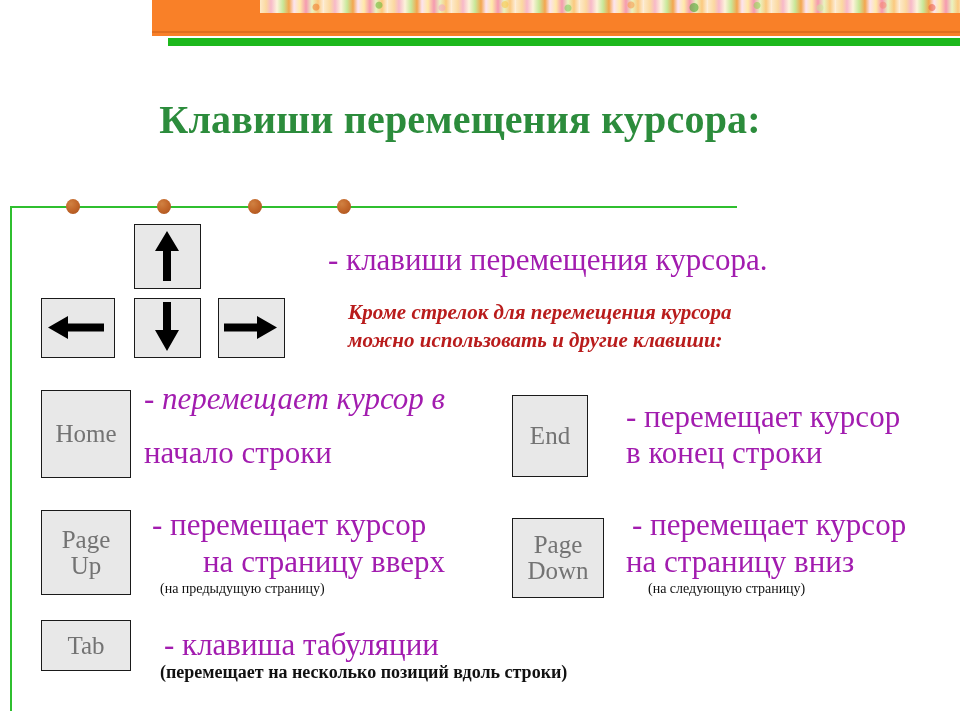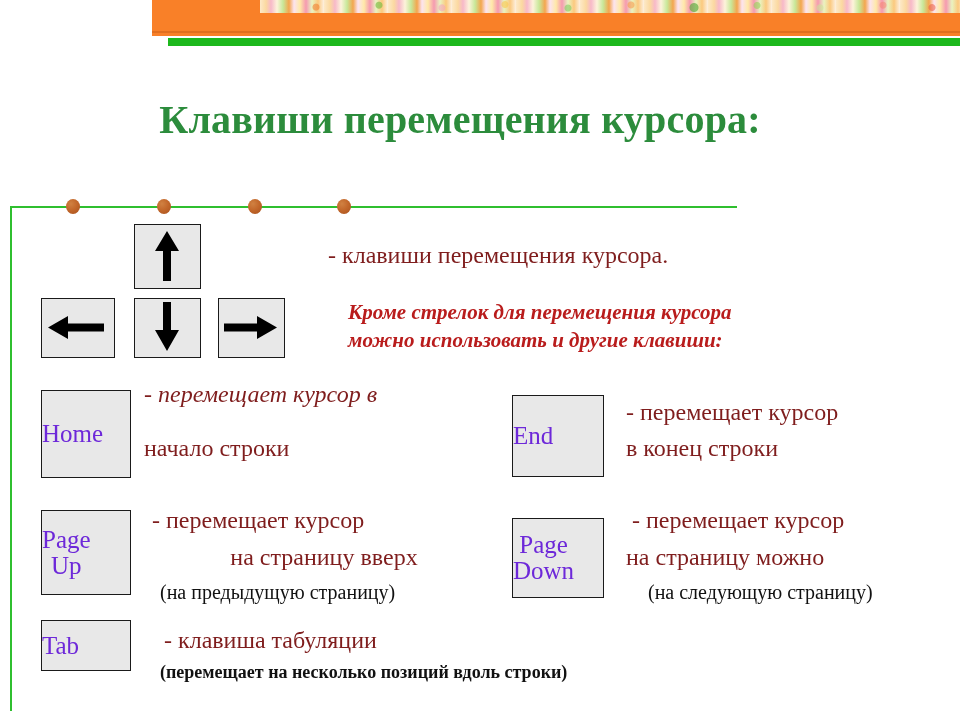--- a/index.html
+++ b/index.html
@@ -114,55 +114,55 @@
   }
 
   
   .keybox {
     position: absolute;
     background: #E8E8E8;
     border: 1.5px solid #1a1a1a;
     box-sizing: border-box;
     display: flex;
     align-items: center;
-    justify-content: flex-start;
+    justify-content: center;
     text-align: center;
-    color: #6d28d9;
+    color: #737373;
   }
   .keybox .klabel {
     font-size: 25px;
     line-height: 1.04;
     font-family: "Liberation Serif", "DejaVu Serif", serif;
   }
   .keybox .klabel.two-line { font-size: 25px; }
 
   
   .arrowbox { position: absolute; background: #E8E8E8; border: 1.5px solid #1a1a1a; box-sizing: border-box; }
   .arrowbox svg { display: block; }
 
   
   .note-black {
     position: absolute;
-    font-size: 24px;
-    color: #7f1d1d;
+    font-size: 31px;
+    color: #a21caf;
     line-height: 1.22;
     font-family: "Liberation Serif", "DejaVu Serif", serif;
   }
   .note-orange {
     position: absolute;
     font-size: 21px;
     font-weight: bold;
     font-style: italic;
     color: #b91c1c;
     line-height: 1.32;
     font-family: "Liberation Serif", "DejaVu Serif", serif;
   }
   .sub-note {
     position: absolute;
-    font-size: 20px;
+    font-size: 14px;
     color: #111;
     font-family: "Liberation Serif", "DejaVu Serif", serif;
   }
   .sub-note.bold { font-weight: bold; font-size: 18px; }
 </style>
 </head>
 <body>
 
 <div class="banner"></div>
 <div class="banner-photo"></div>
@@ -214,21 +214,21 @@
 
 <div class="note-orange" style="left:348px; top:299px; width:530px;">Кроме стрелок для перемещения курсора</div>
 <div class="note-orange" style="left:348px; top:327px; width:530px;">можно использовать и другие клавиши:</div>
 
 <div class="keybox" style="left:41px; top:390px; width:90px; height:88px;">
   <span class="klabel">Home</span>
 </div>
 <div class="note-black" style="left:144px; top:380px; width:360px;font-style:italic;">- перемещает курсор в</div>
 <div class="note-black" style="left:144px; top:434px; width:360px;">начало строки</div>
 
-<div class="keybox" style="left:512px; top:395px; width:92px; height:82px;">
+<div class="keybox" style="left:512px; top:395px; width:76px; height:82px;">
   <span class="klabel">End</span>
 </div>
 <div class="note-black" style="left:626px; top:398px; width:330px;">- перемещает курсор</div>
 <div class="note-black" style="left:626px; top:434px; width:330px;">в конец строки</div>
 
 <div class="keybox" style="left:41px; top:510px; width:90px; height:85px;">
   <span class="klabel two-line">
     <span>Page</span><br>
     <span>Up</span>
   </span>
@@ -237,20 +237,20 @@
 <div class="note-black" style="left:144px; top:543px; width:360px;text-align:center;">на страницу вверх</div>
 <div class="sub-note" style="left:160px; top:581px; width:340px;">(на предыдущую страницу)</div>
 
 <div class="keybox" style="left:512px; top:518px; width:92px; height:80px;">
   <span class="klabel two-line">
     <span>Page</span><br>
     <span>Down</span>
   </span>
 </div>
 <div class="note-black" style="left:632px; top:506px; width:330px;">- перемещает курсор</div>
-<div class="note-black" style="left:626px; top:543px; width:330px;">на страницу можно</div>
+<div class="note-black" style="left:626px; top:543px; width:330px;">на страницу вниз</div>
 <div class="sub-note" style="left:648px; top:581px; width:320px;">(на следующую страницу)</div>
 
 <div class="keybox" style="left:41px; top:620px; width:90px; height:51px;">
   <span class="klabel">Tab</span>
 </div>
 <div class="note-black" style="left:144px; top:626px; width:430px;margin-left:20px;">- клавиша табуляции</div>
 <div class="sub-note bold" style="left:140px; top:662px; width:580px;margin-left:20px;">(перемещает на несколько позиций вдоль строки)</div>
 
 </body></html>

